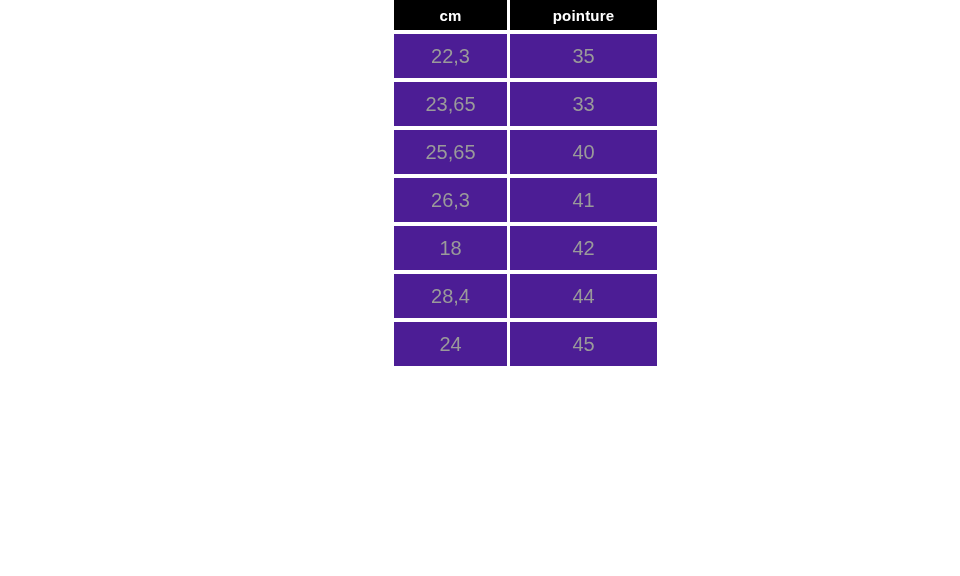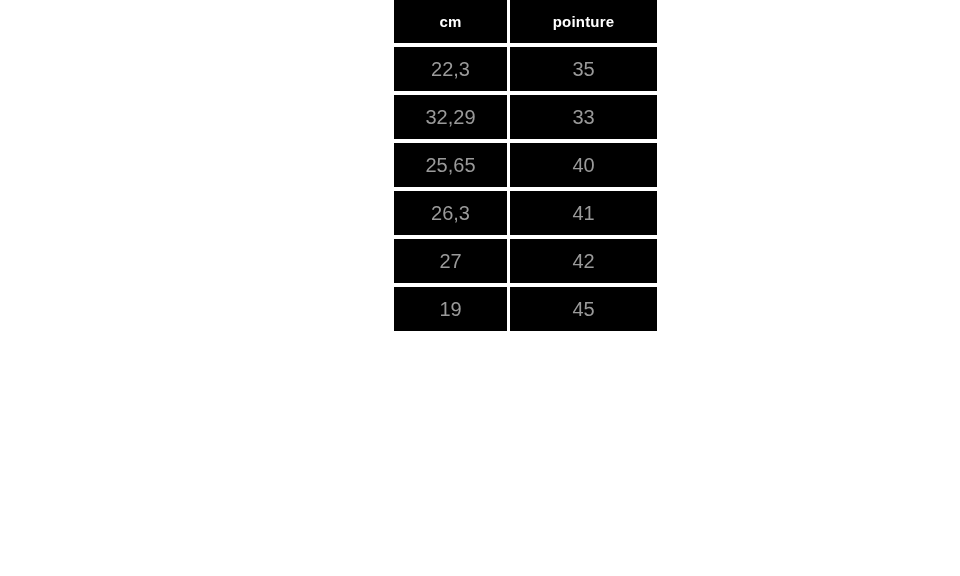--- a/index.html
+++ b/index.html
@@ -31,29 +31,29 @@
   }
 
   .size-table col.col-cm    { width: 113px; }
   .size-table col.col-point { width: 147px; }
 
   .size-table thead th {
     background: #000000;
     color: #ffffff;
     font-size: 15px;
     font-weight: bold;
-    height: 43px;
+    height: 30px;
     text-align: center;
     vertical-align: middle;
     letter-spacing: 0.2px;
     padding: 0;
   }
 
   .size-table tbody td {
-    background: #000000;
+    background: #4c1d95;
     color: #9a9a9a;
     font-size: 20px;
     font-weight: 400;
     height: 44px;
     text-align: center;
     vertical-align: middle;
     padding: 0;
     white-space: nowrap;
   }
 </style>
@@ -71,34 +71,38 @@
         <th>cm</th>
         <th>pointure</th>
       </tr>
     </thead>
     <tbody>
       <tr>
         <td>22,3</td>
         <td>35</td>
       </tr>
       <tr>
-        <td>32,29</td>
+        <td>23,65</td>
         <td>33</td>
       </tr>
       <tr>
         <td>25,65</td>
         <td>40</td>
       </tr>
       <tr>
         <td>26,3</td>
         <td>41</td>
       </tr>
       <tr>
-        <td>27</td>
+        <td>18</td>
         <td>42</td>
       </tr>
       <tr>
-        <td>19</td>
+        <td>28,4</td>
+        <td>44</td>
+      </tr>
+      <tr>
+        <td>24</td>
         <td>45</td>
       </tr>
     </tbody>
   </table>
 </div>
 
 </body></html>

